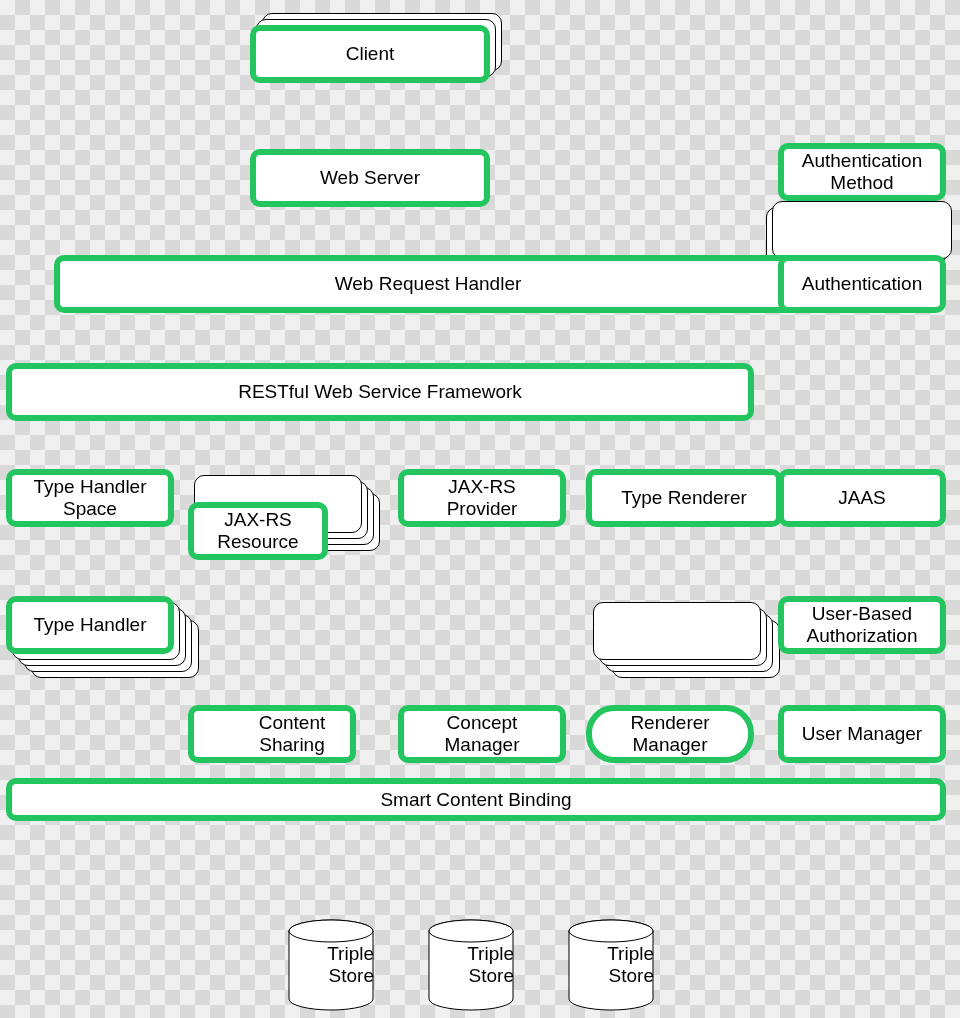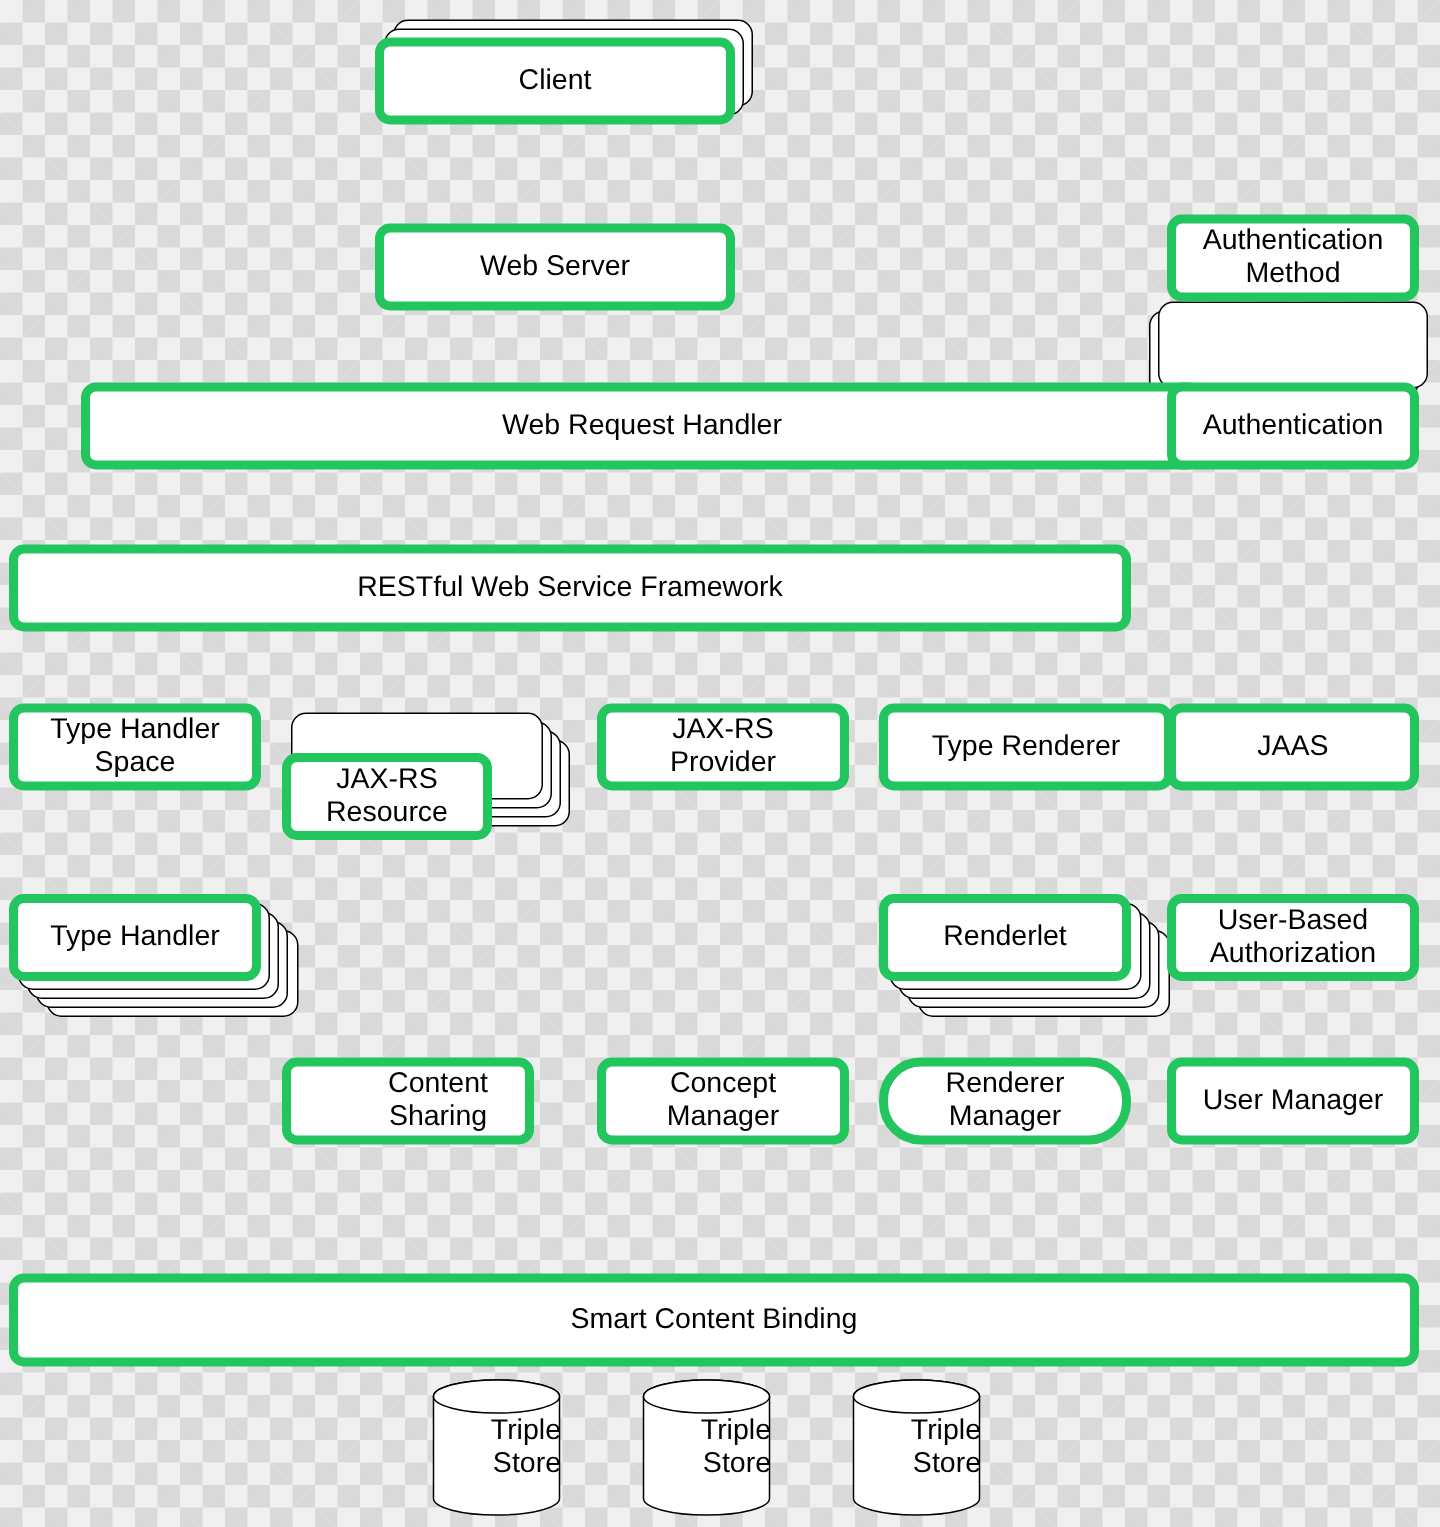--- a/index.html
+++ b/index.html
@@ -104,30 +104,29 @@
   <div class="stack-layer" style="left:31px; top:620px; width:168px; height:58px;"></div>
   <div class="stack-layer" style="left:24px; top:614px; width:168px; height:58px;"></div>
   <div class="stack-layer" style="left:18px; top:608px; width:168px; height:58px;"></div>
   <div class="stack-layer" style="left:12px; top:602px; width:168px; height:58px;"></div>
   <div class="box" style="left:6px; top:596px; width:168px; height:58px;">Type Handler</div>
 
   <div class="stack-layer" style="left:612px; top:620px; width:168px; height:58px;"></div>
   <div class="stack-layer" style="left:605px; top:614px; width:168px; height:58px;"></div>
   <div class="stack-layer" style="left:599px; top:608px; width:168px; height:58px;"></div>
   <div class="stack-layer" style="left:593px; top:602px; width:168px; height:58px;"></div>
-  <div class="box" style="left:586px; top:596px; width:168px; height:58px;">Renderlet</div>
 
   <div class="box" style="left:778px; top:596px; width:168px; height:58px;">User-Based Authorization</div>
 
   <div class="box" style="left:188px; top:705px; width:168px; height:58px;padding-left:48px;">Content Sharing</div>
   <div class="box" style="left:398px; top:705px; width:168px; height:58px;">Concept Manager</div>
   <div class="box" style="left:586px; top:705px; width:168px; height:58px;border-radius:28px;">Renderer Manager</div>
   <div class="box" style="left:778px; top:705px; width:168px; height:58px;">User Manager</div>
 
-  <div class="box" style="left:6px; top:849px; width:940px; height:62px;">Smart Content Binding</div>
+  <div class="box" style="left:6px; top:778px; width:940px; height:43px;">Smart Content Binding</div>
 
   <div class="cylinder" style="left:288px; top:919px; width:86px; height:92px;">
     <svg viewBox="0 0 86 92" width="86" height="92">
       <ellipse cx="43" cy="12" rx="42" ry="11" fill="#fff" stroke="#000"></ellipse>
       <path d="M1 12 V80 A42 11 0 0 0 85 80 V12" fill="#fff" stroke="#000"></path>
       <ellipse cx="43" cy="12" rx="42" ry="11" fill="#fff" stroke="#000"></ellipse>
     </svg>
     <span class="label">Triple Store</span>
   </div>
 

